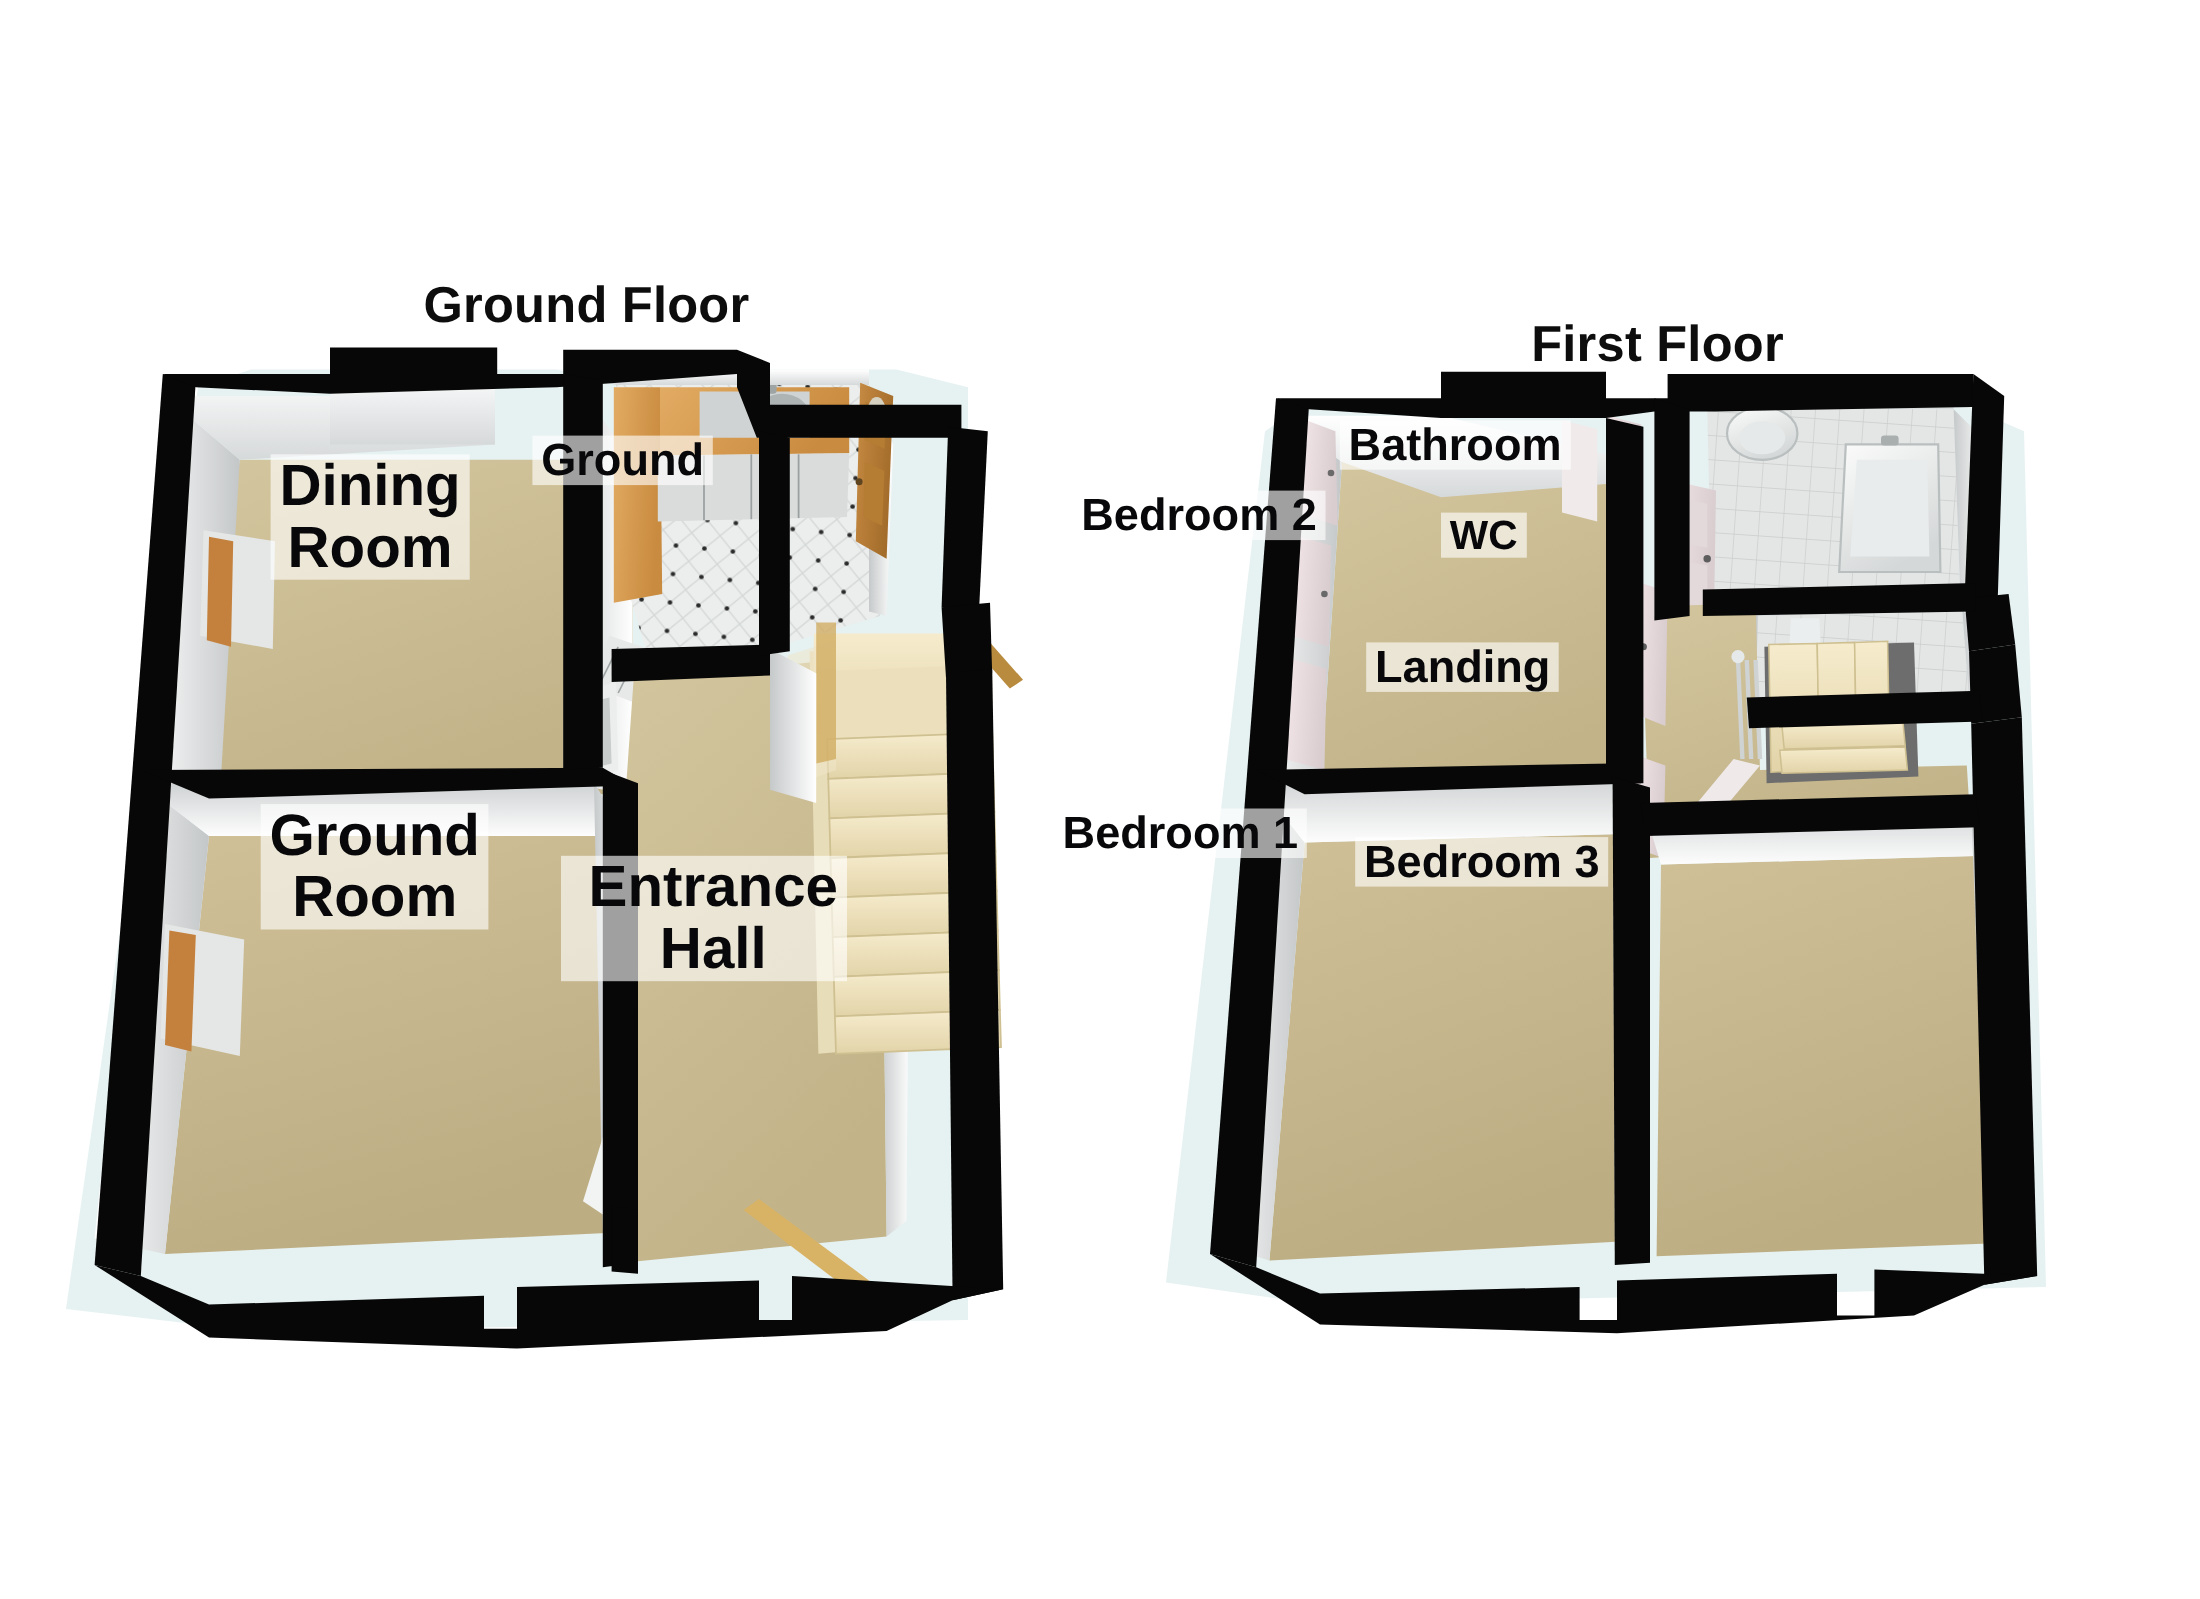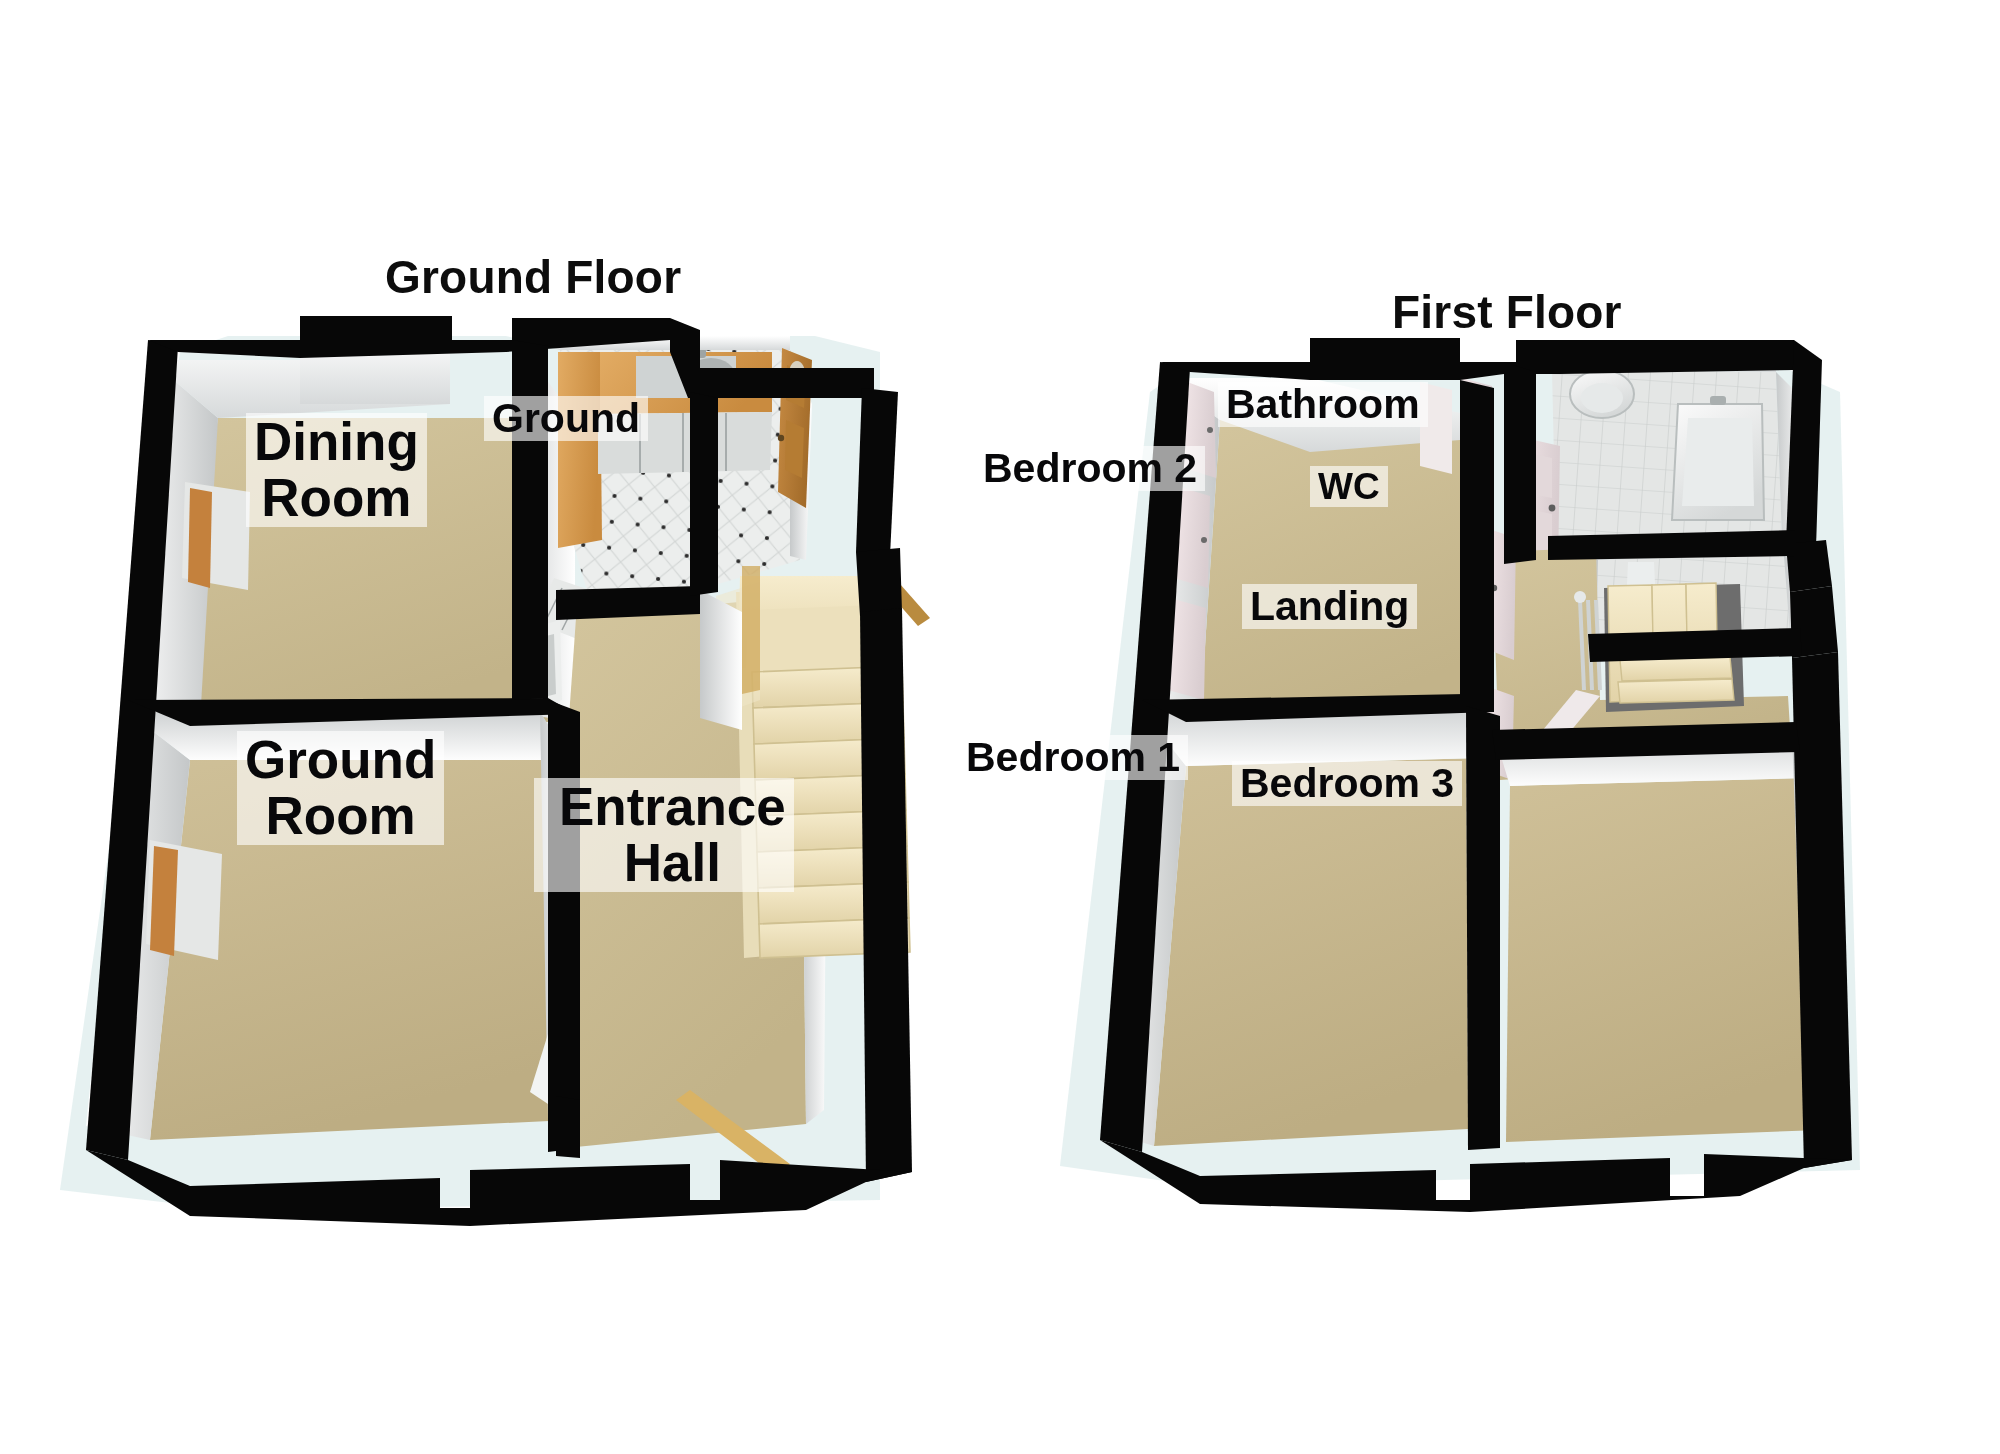--- a/index.html
+++ b/index.html
@@ -24,21 +24,21 @@
     text-align:center;
   }
   .rl-1l{font-size:41px;}
   .rl-2l{font-size:53px;}
   .rl-sm{font-size:37px;}
 
   
   #lbl-dining  {left:246px;top:413px;}
   #lbl-kitchen {left:484px;top:396px;}
   #lbl-living  {left:237px;top:731px;}
-  #lbl-hall    {left:534px;top:778px;padding-left:25px;}
+  #lbl-hall    {left:510px;top:778px;padding-left:25px;}
   
   #lbl-bed2     {left:975px;top:446px;}
   #lbl-bathroom {left:1218px;top:382px;}
   #lbl-wc       {left:1310px;top:466px;}
   #lbl-landing  {left:1242px;top:584px;}
   #lbl-bed1     {left:958px;top:735px;}
   #lbl-bed3     {left:1232px;top:761px;}
 </style>
 </head>
 <body>

